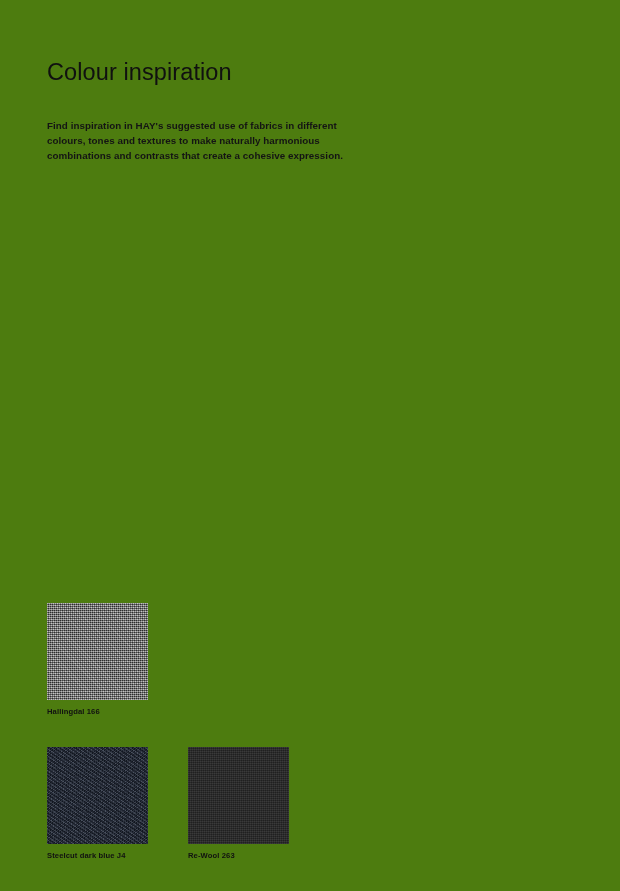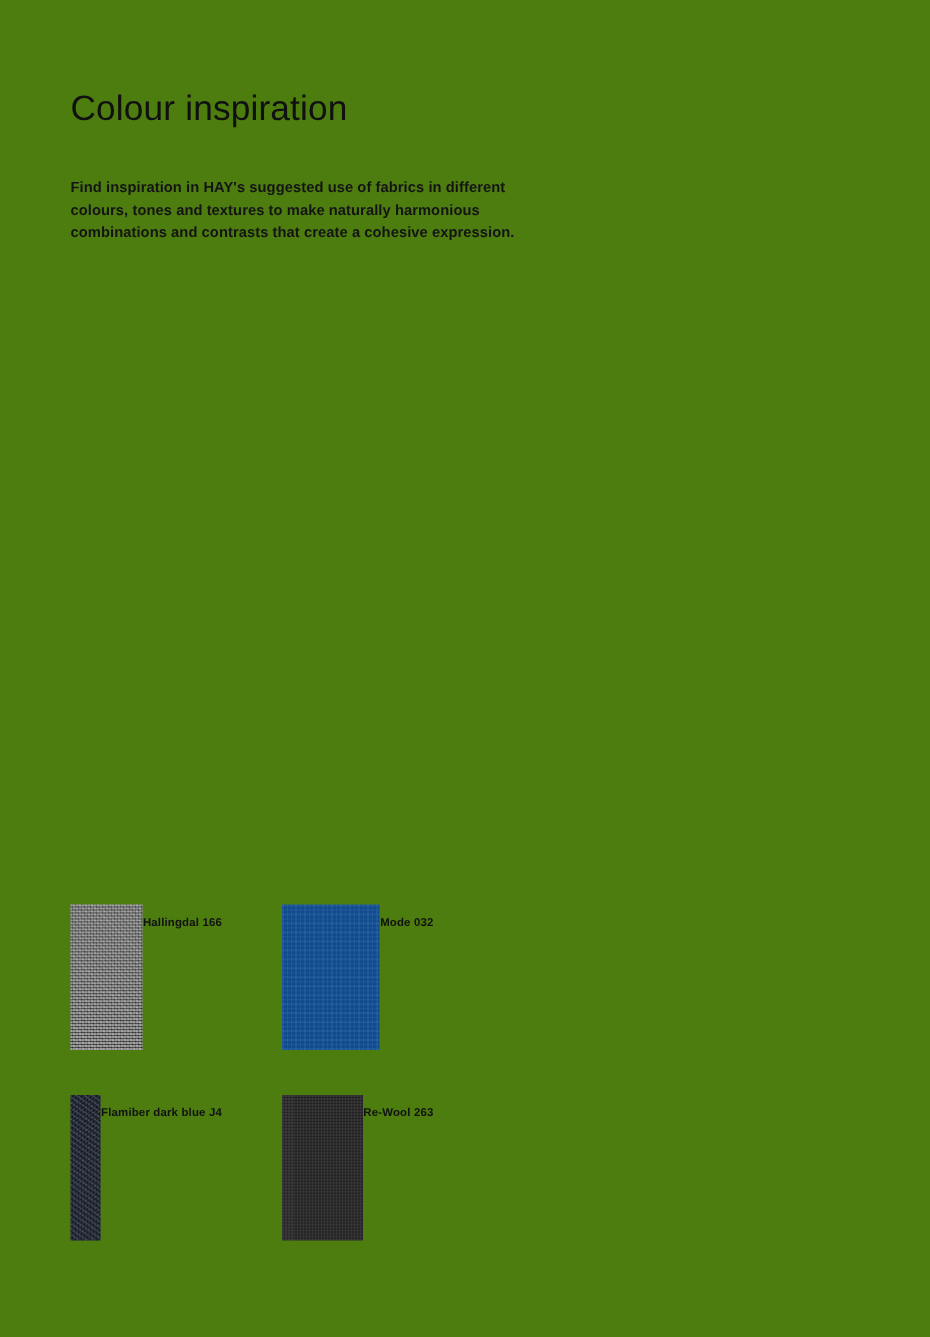--- a/index.html
+++ b/index.html
@@ -59,21 +59,21 @@
     display: flex;
     flex-direction: row;
     gap: 40px;
     margin-bottom: 30px;
   }
   .swatch-row:last-child { margin-bottom: 0; }
 
   .swatch-cell {
     width: 101px;
     display: flex;
-    flex-direction: row;
+    flex-direction: column;
   }
 
   .swatch-chip {
     width: 101px;
     height: 97px;
     position: relative;
     overflow: hidden;
   }
 
   .swatch-label {
@@ -162,29 +162,25 @@
 
   <p class="intro-paragraph">Find inspiration in HAY's suggested use of fabrics in different colours, tones and textures to make naturally harmonious combinations and contrasts that create a cohesive expression.</p>
 
   <div class="swatch-grid">
 
   <div class="swatch-row">
         <div class="swatch-cell">
           <div class="swatch-chip tex-hallingdal"></div>
           <div class="swatch-label">Hallingdal 166</div>
         </div>
-        <div class="swatch-cell">
-          <div class="swatch-chip tex-mode"></div>
-          <div class="swatch-label">Mode 032</div>
-        </div>
       </div>
       <div class="swatch-row">
         <div class="swatch-cell">
           <div class="swatch-chip tex-flamiber"></div>
-          <div class="swatch-label">Flamiber dark blue J4</div>
+          <div class="swatch-label">Steelcut dark blue J4</div>
         </div>
         <div class="swatch-cell">
           <div class="swatch-chip tex-rewool"></div>
           <div class="swatch-label">Re-Wool 263</div>
         </div>
       </div>
     </div>
 
 </div>
 

